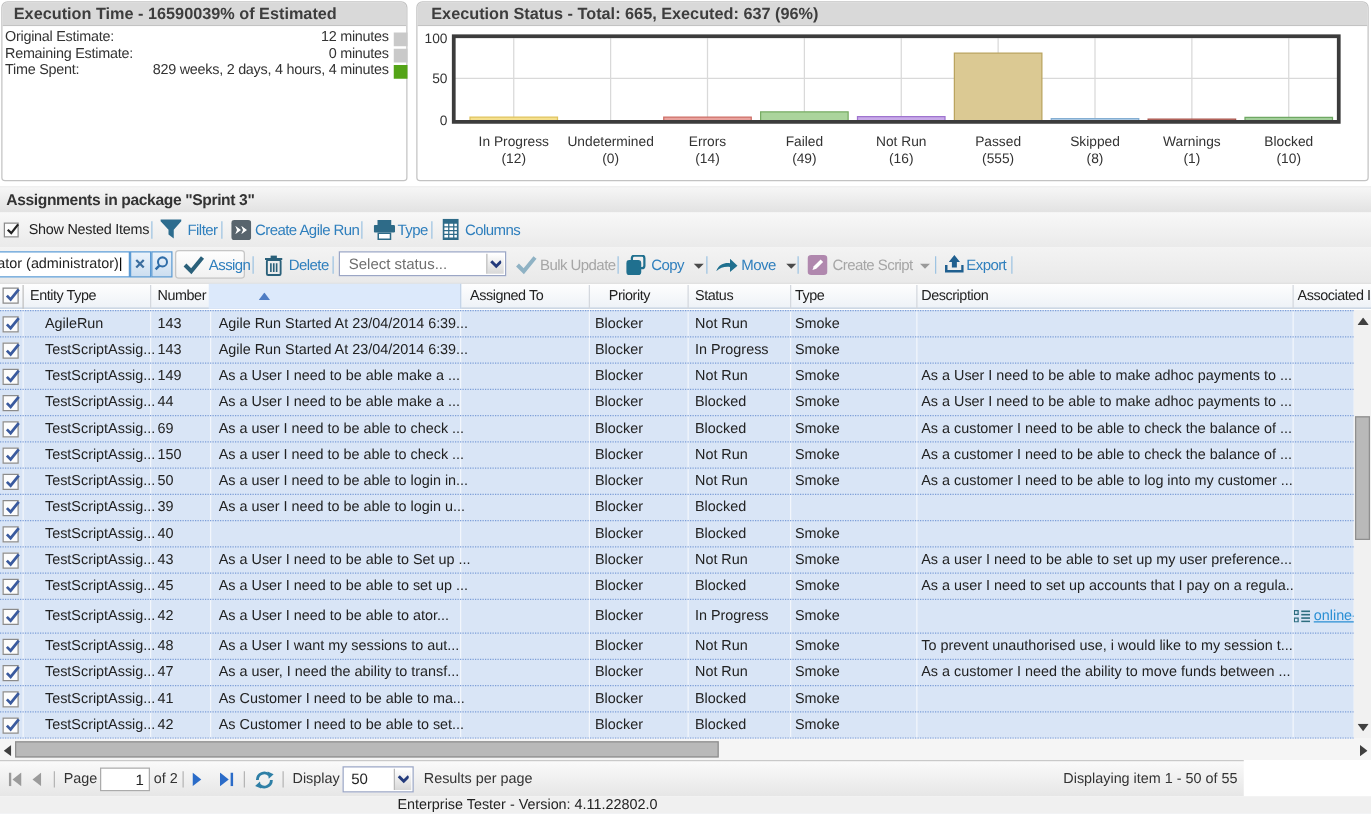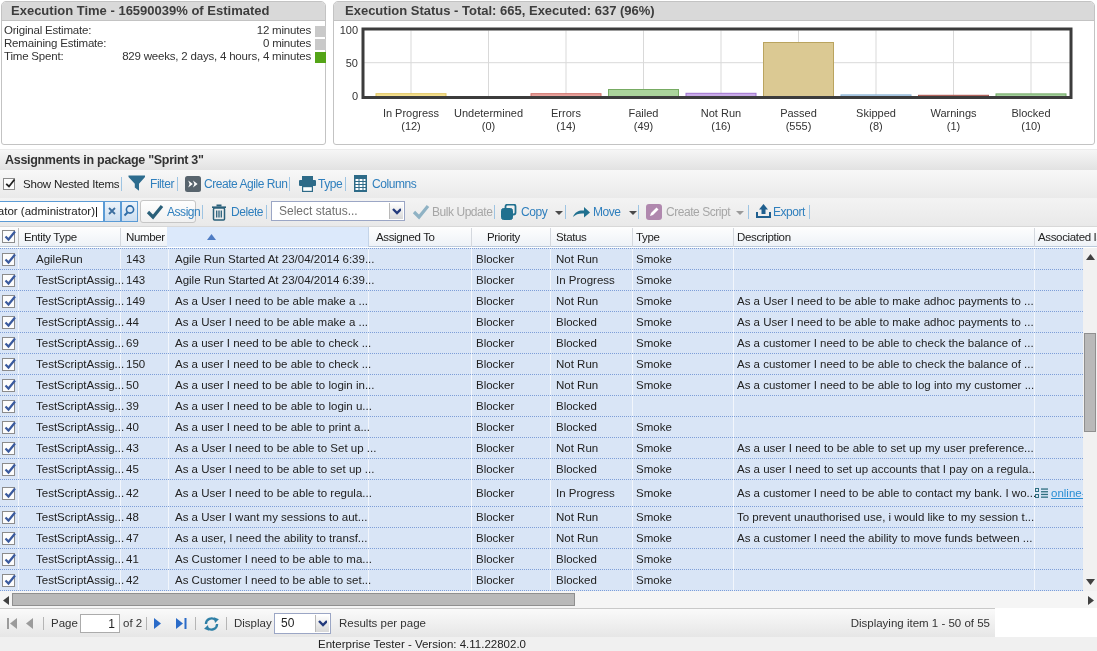--- a/index.html
+++ b/index.html
@@ -412,21 +412,20 @@
       <span class="cell st">Blocked</span>
     </div>
   <div class="row">
       <div class="rcb cb">
         <svg width="16" height="16">
           <path d="M2.5,7.5 L5.5,10.5 L12,2.5" stroke="#3a5a9e" stroke-width="2.2" fill="none"></path>
         </svg>
       </div>
     <span class="cell et">TestScriptAssig...</span>
       <span class="cell nu">40</span>
-      <span class="cell nm">As a user I need to be able to print a...</span>
       <span class="cell pr">Blocker</span>
       <span class="cell st">Blocked</span>
       <span class="cell ty">Smoke</span>
     </div>
   <div class="row">
       <div class="rcb cb">
         <svg width="16" height="16">
           <path d="M2.5,7.5 L5.5,10.5 L12,2.5" stroke="#3a5a9e" stroke-width="2.2" fill="none"></path>
         </svg>
       </div>
@@ -453,25 +452,24 @@
       <span class="cell de">As a user I need to set up accounts that I pay on a regula...</span>
     </div>
   <div class="row tall">
       <div class="rcb cb" style="top:7px;">
         <svg width="16" height="16">
           <path d="M2.5,7.5 L5.5,10.5 L12,2.5" stroke="#3a5a9e" stroke-width="2.2" fill="none"></path>
         </svg>
       </div>
     <span class="cell et">TestScriptAssig...</span>
       <span class="cell nu">42</span>
-      <span class="cell nm">As a User I need to be able to regula...</span>
+      <span class="cell nm">As a User I need to be able to ator...</span>
       <span class="cell pr">Blocker</span>
       <span class="cell st">In Progress</span>
       <span class="cell ty">Smoke</span>
-      <span class="cell de">As a customer I need to be able to contact my bank. I wo...</span>
     <svg style="position:absolute; left:1035px; top:8px;" width="13" height="10">
         <g fill="#2e6e80">
           <rect x="0" y="0" width="4" height="4"></rect>
           <rect x="1" y="1" width="2" height="2" fill="#d9e5f6"></rect>
           <rect x="0" y="6" width="4" height="4"></rect>
           <rect x="1" y="7" width="2" height="2" fill="#d9e5f6"></rect>
           <rect x="6" y="0.4" width="7" height="1.3"></rect>
           <rect x="6" y="3.1" width="7" height="1.3"></rect>
           <rect x="6" y="5.8" width="7" height="1.3"></rect>
           <rect x="6" y="8.5" width="7" height="1.3"></rect>

